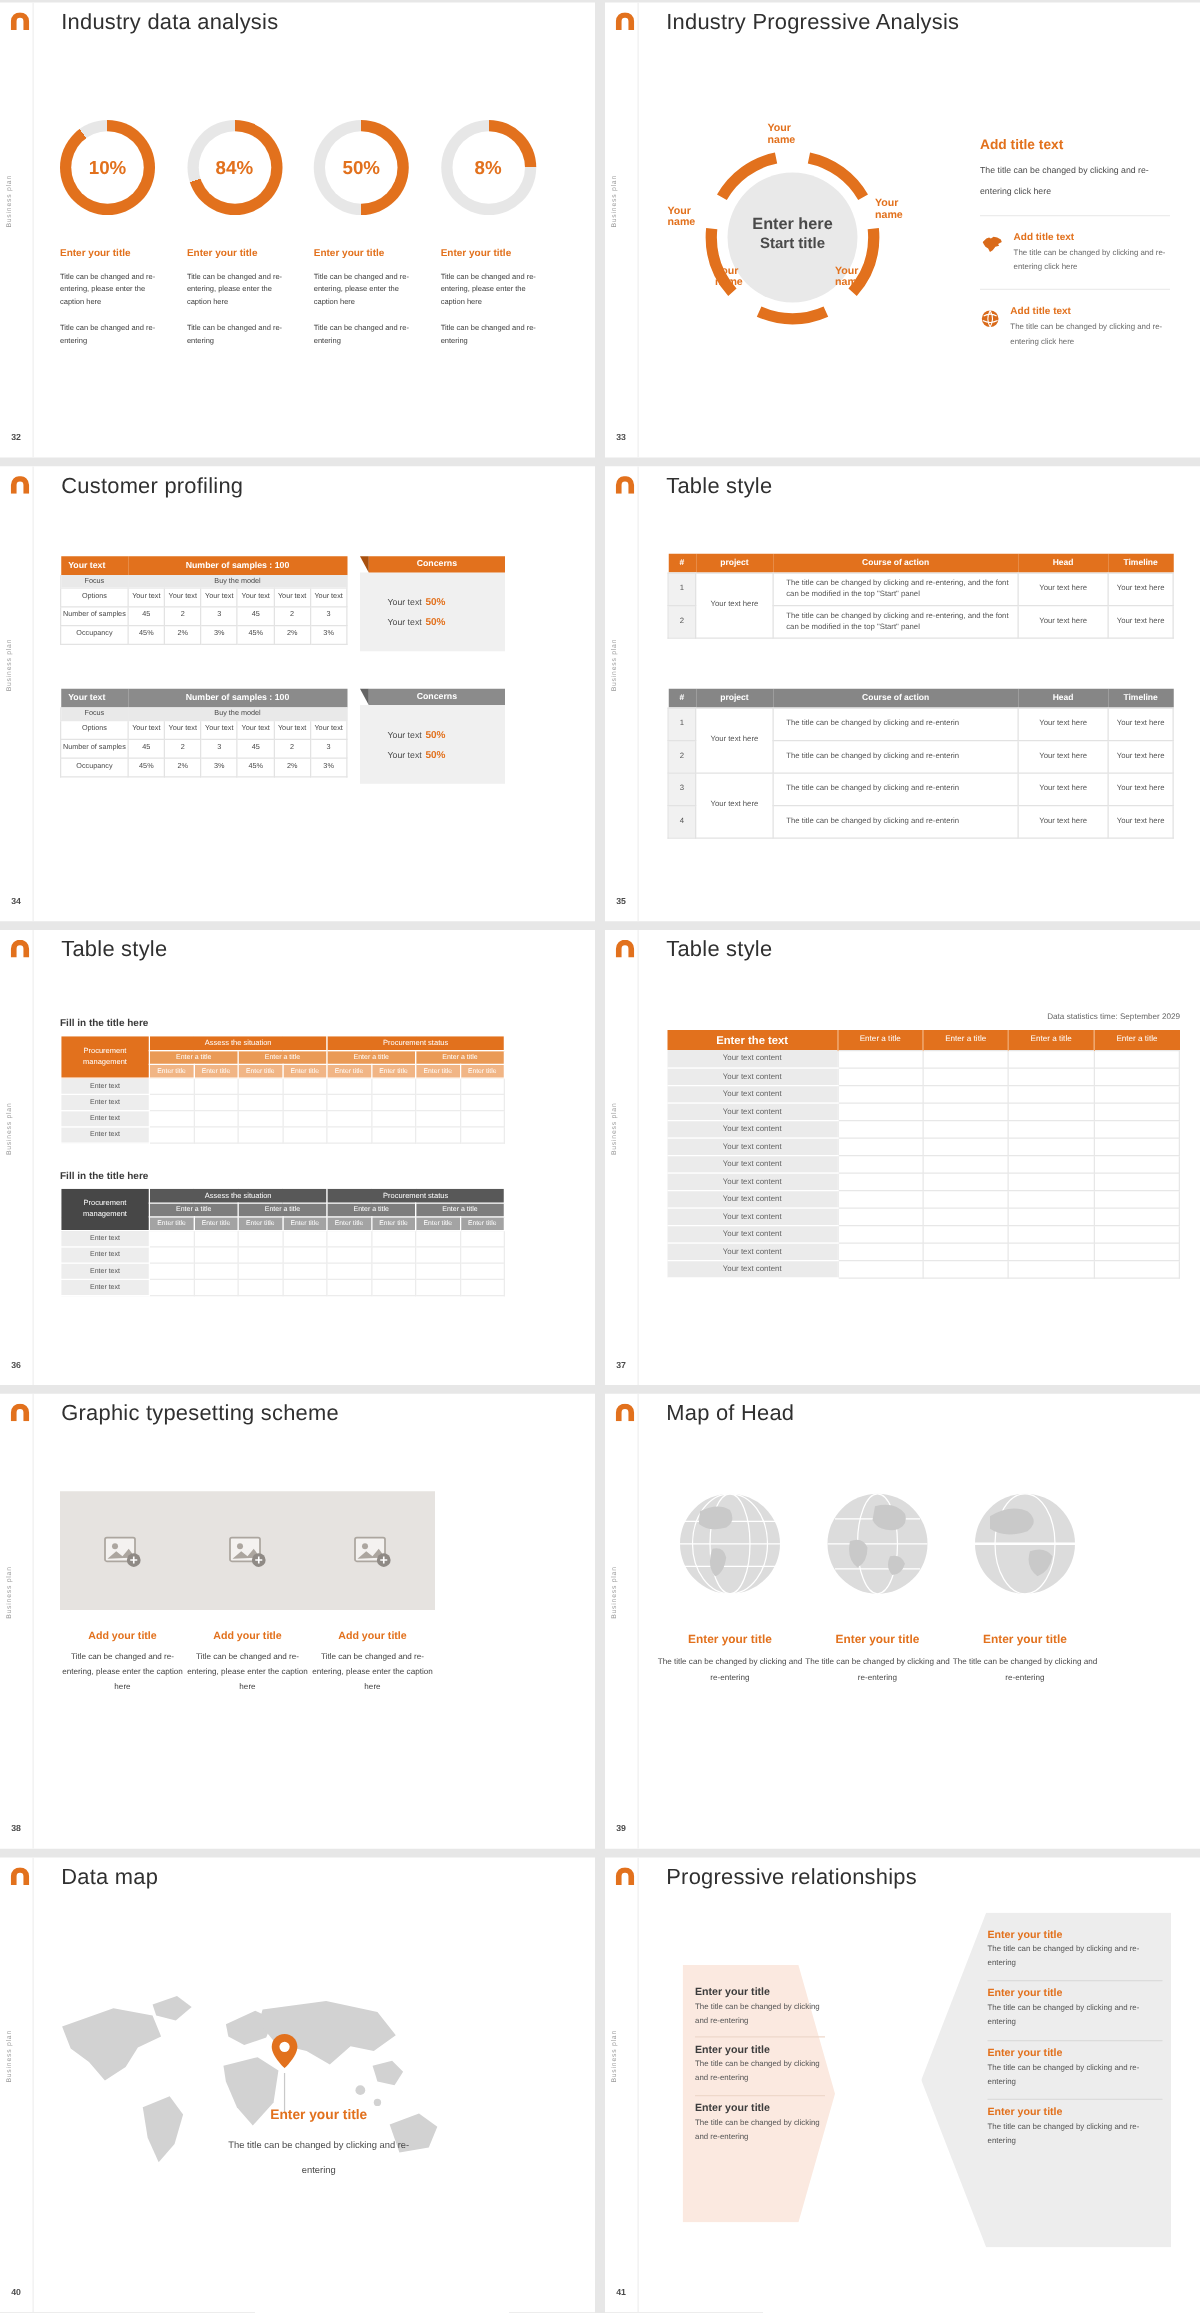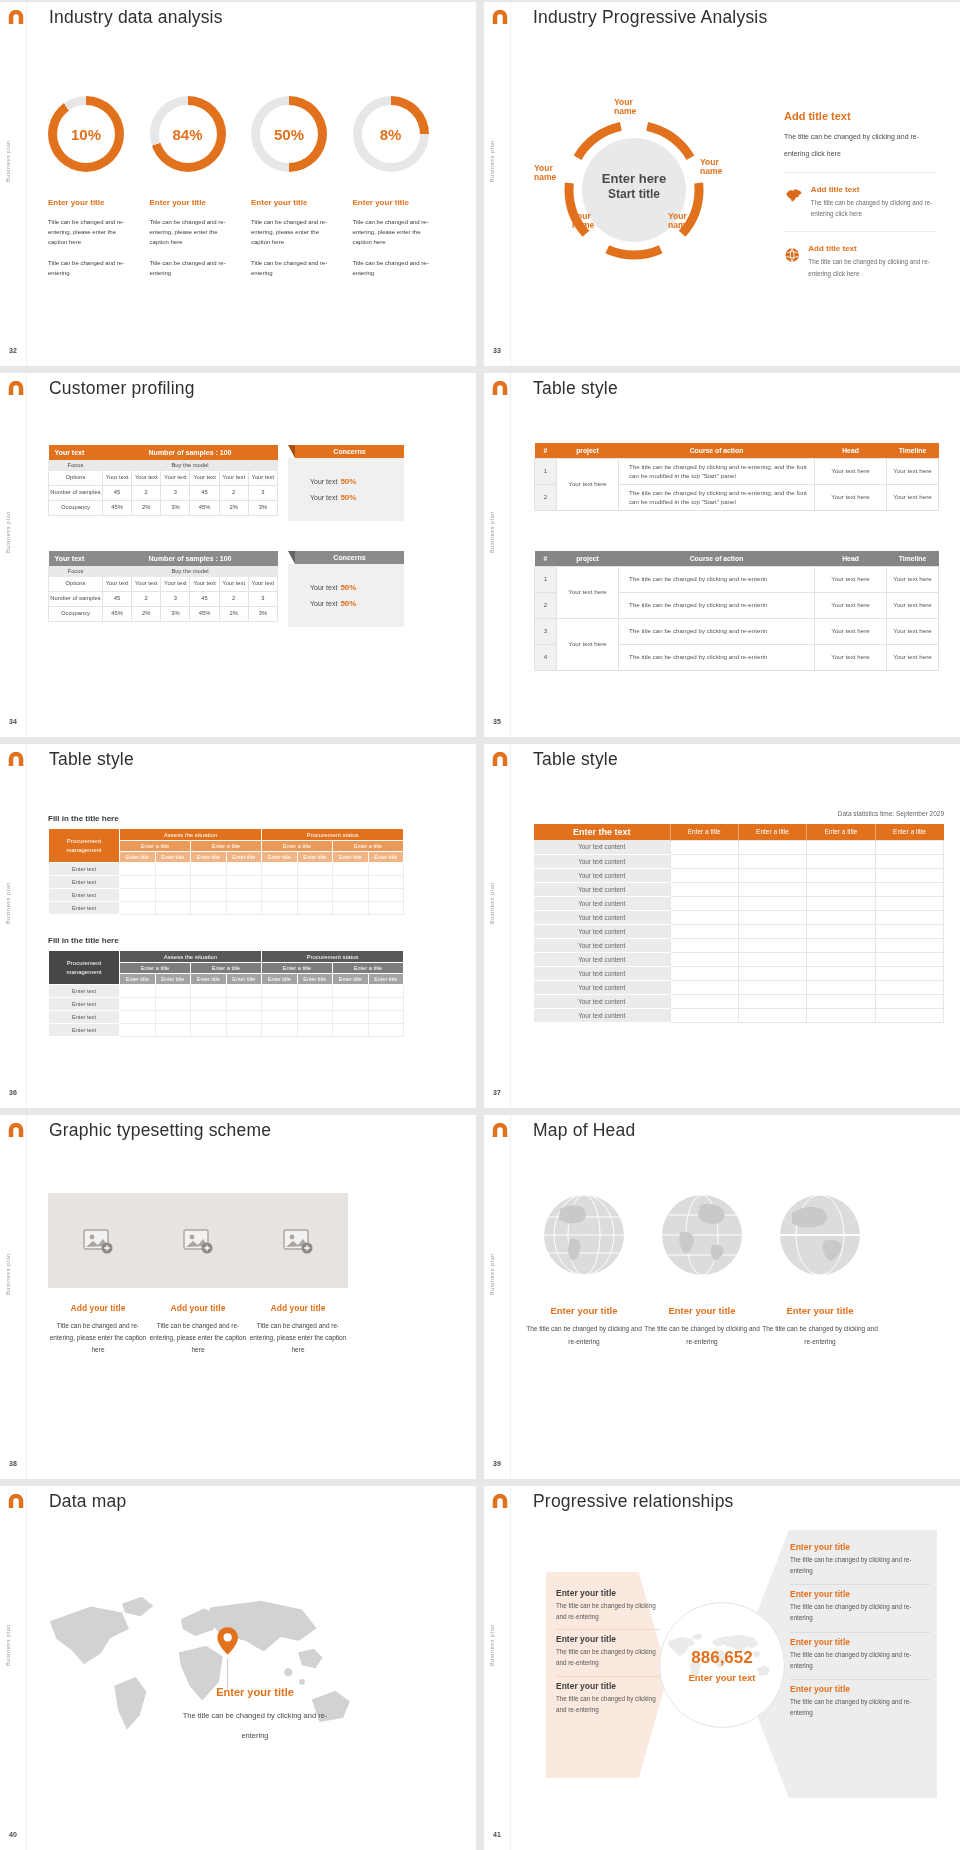--- a/index.html
+++ b/index.html
@@ -827,27 +827,20 @@
       <div class="it">
         <div class="it-t">Enter your title</div>
         <div class="it-c">The title can be changed by clicking and re-entering</div>
       </div>
       <div class="it">
         <div class="it-t">Enter your title</div>
         <div class="it-c">The title can be changed by clicking and re-entering</div>
       </div>
     </div>
 
-    <div class="c41">
-      <svg class="bg" width="120" height="60" viewBox="0 0 360 180">
-          <use href="#wmap"></use>
-        </svg>
-      <div class="c41-n">886,652</div>
-      <div class="c41-l">Enter your text</div>
-    </div>
 
     <div class="r41-items">
       <div class="it">
         <div class="it-t">Enter your title</div>
         <div class="it-c">The title can be changed by clicking and re-entering</div>
       </div>
       <div class="it">
         <div class="it-t">Enter your title</div>
         <div class="it-c">The title can be changed by clicking and re-entering</div>
       </div>

